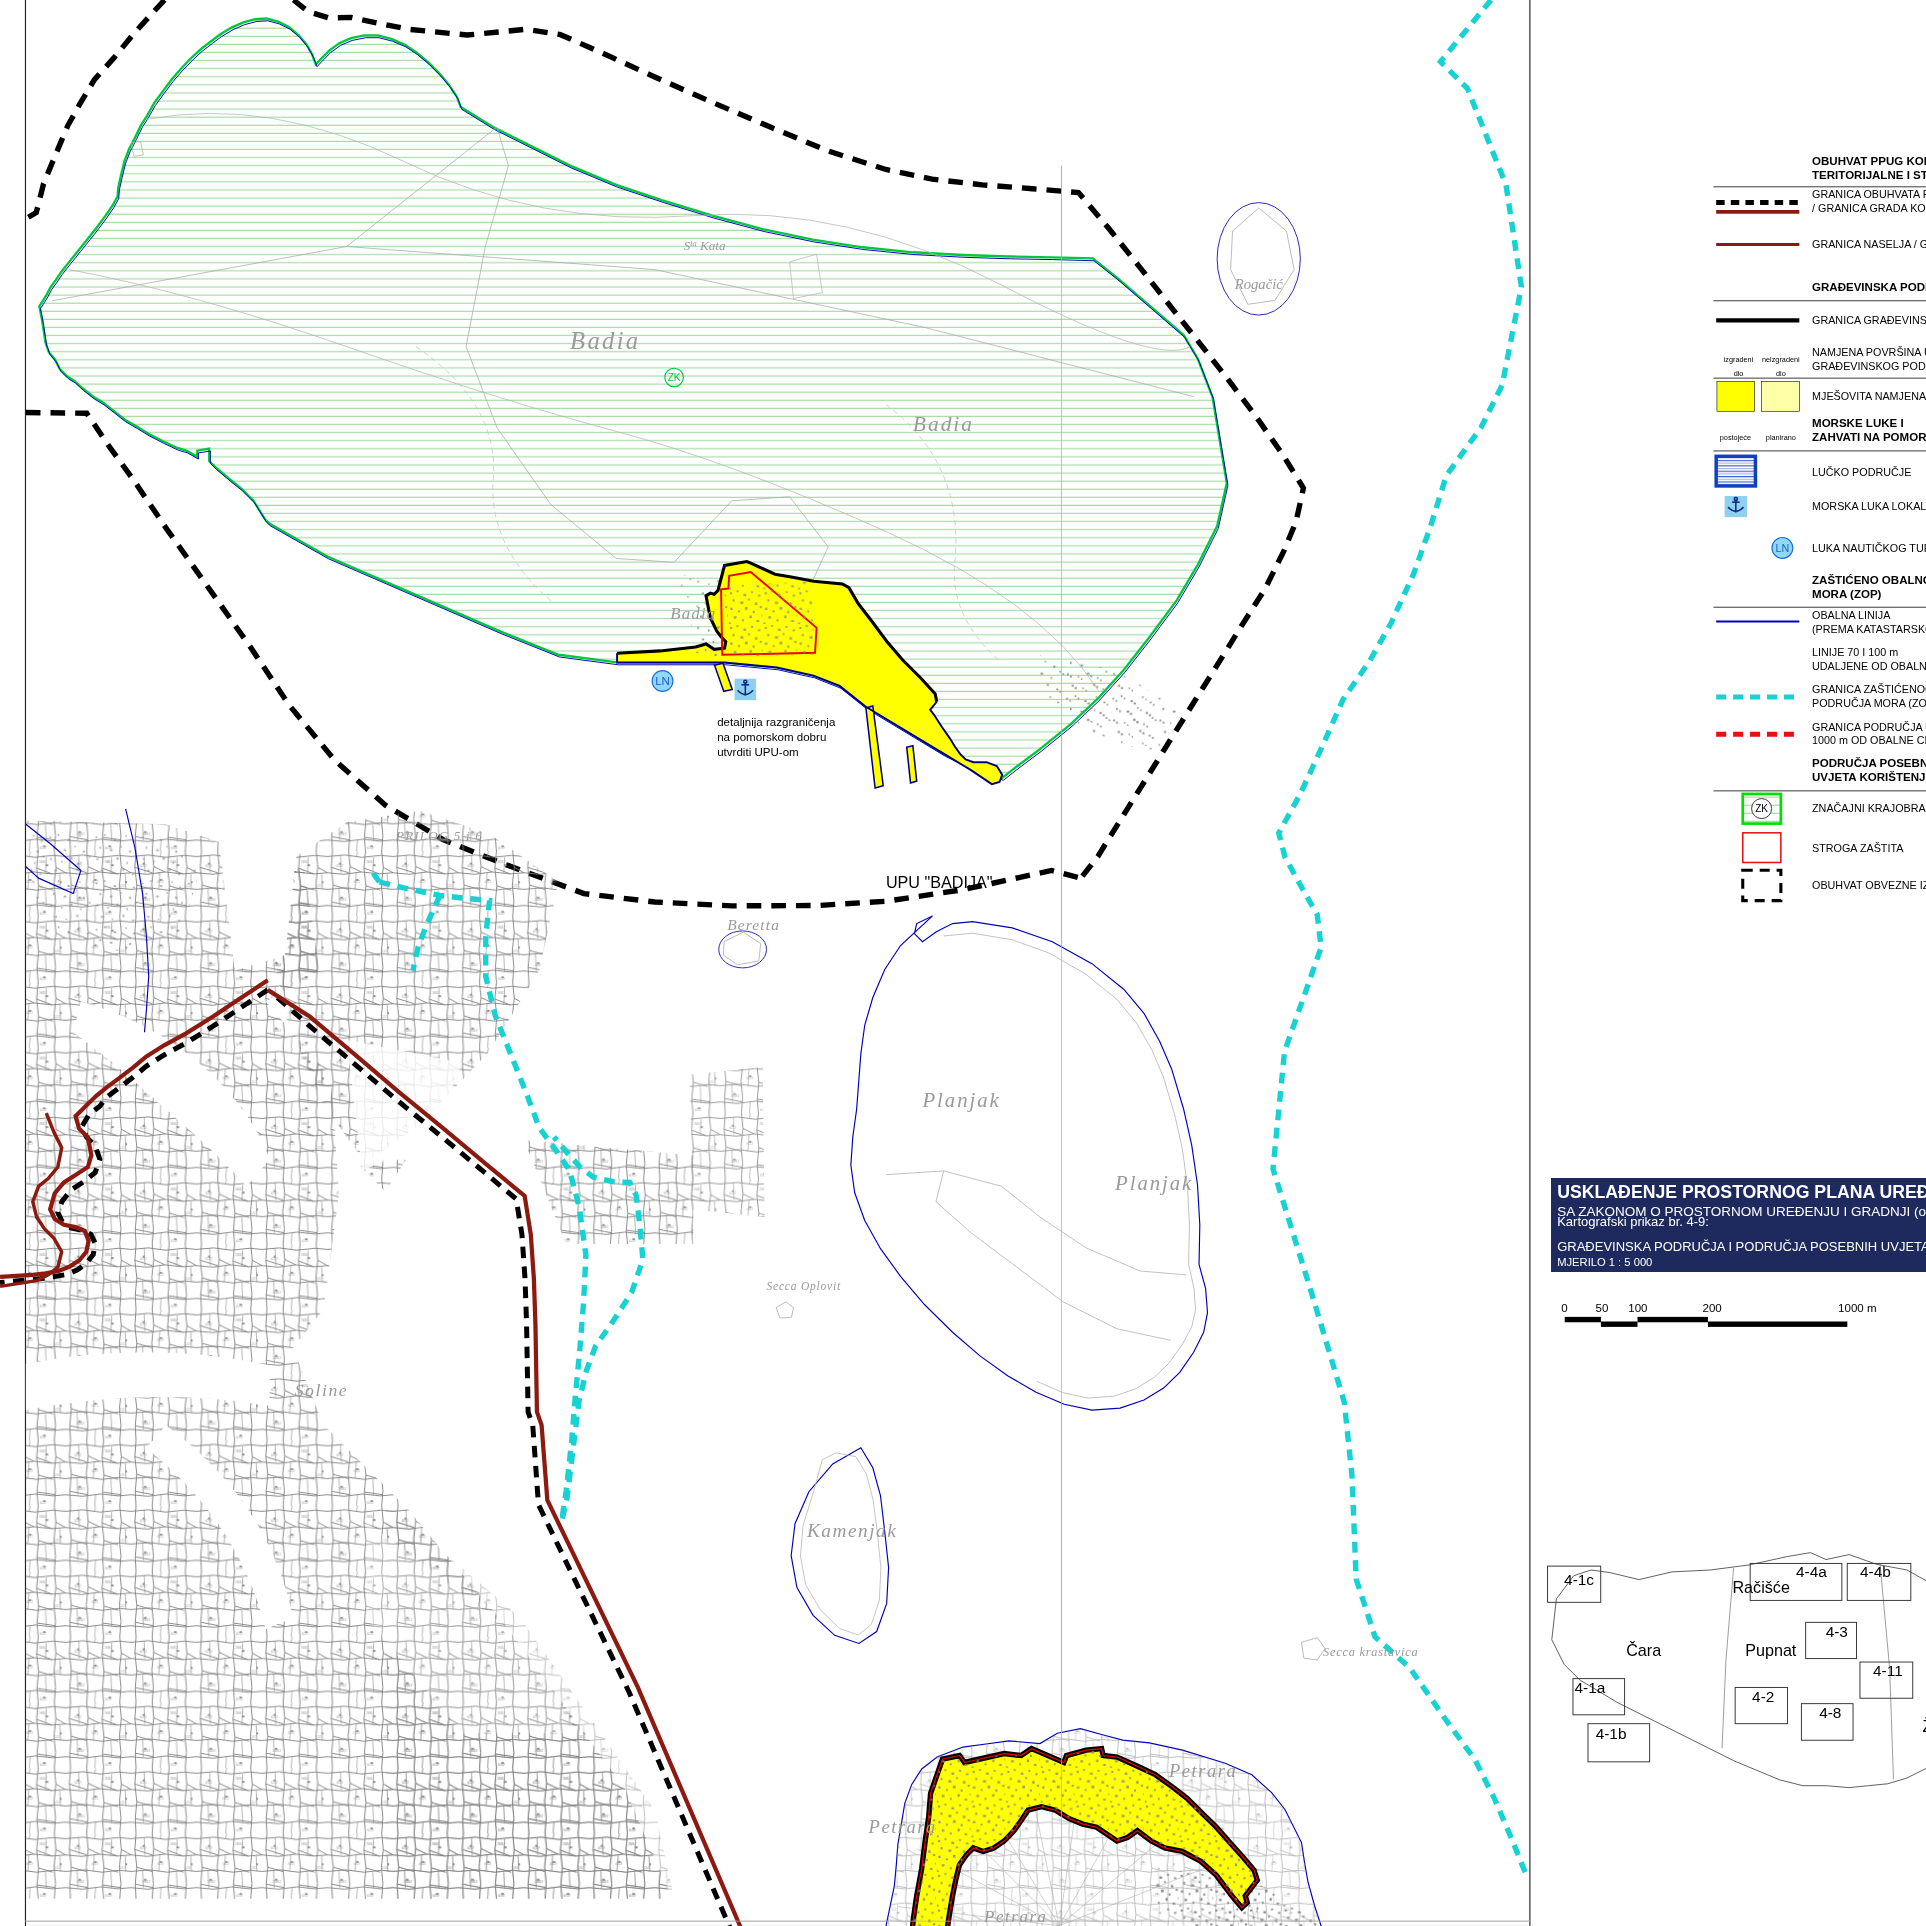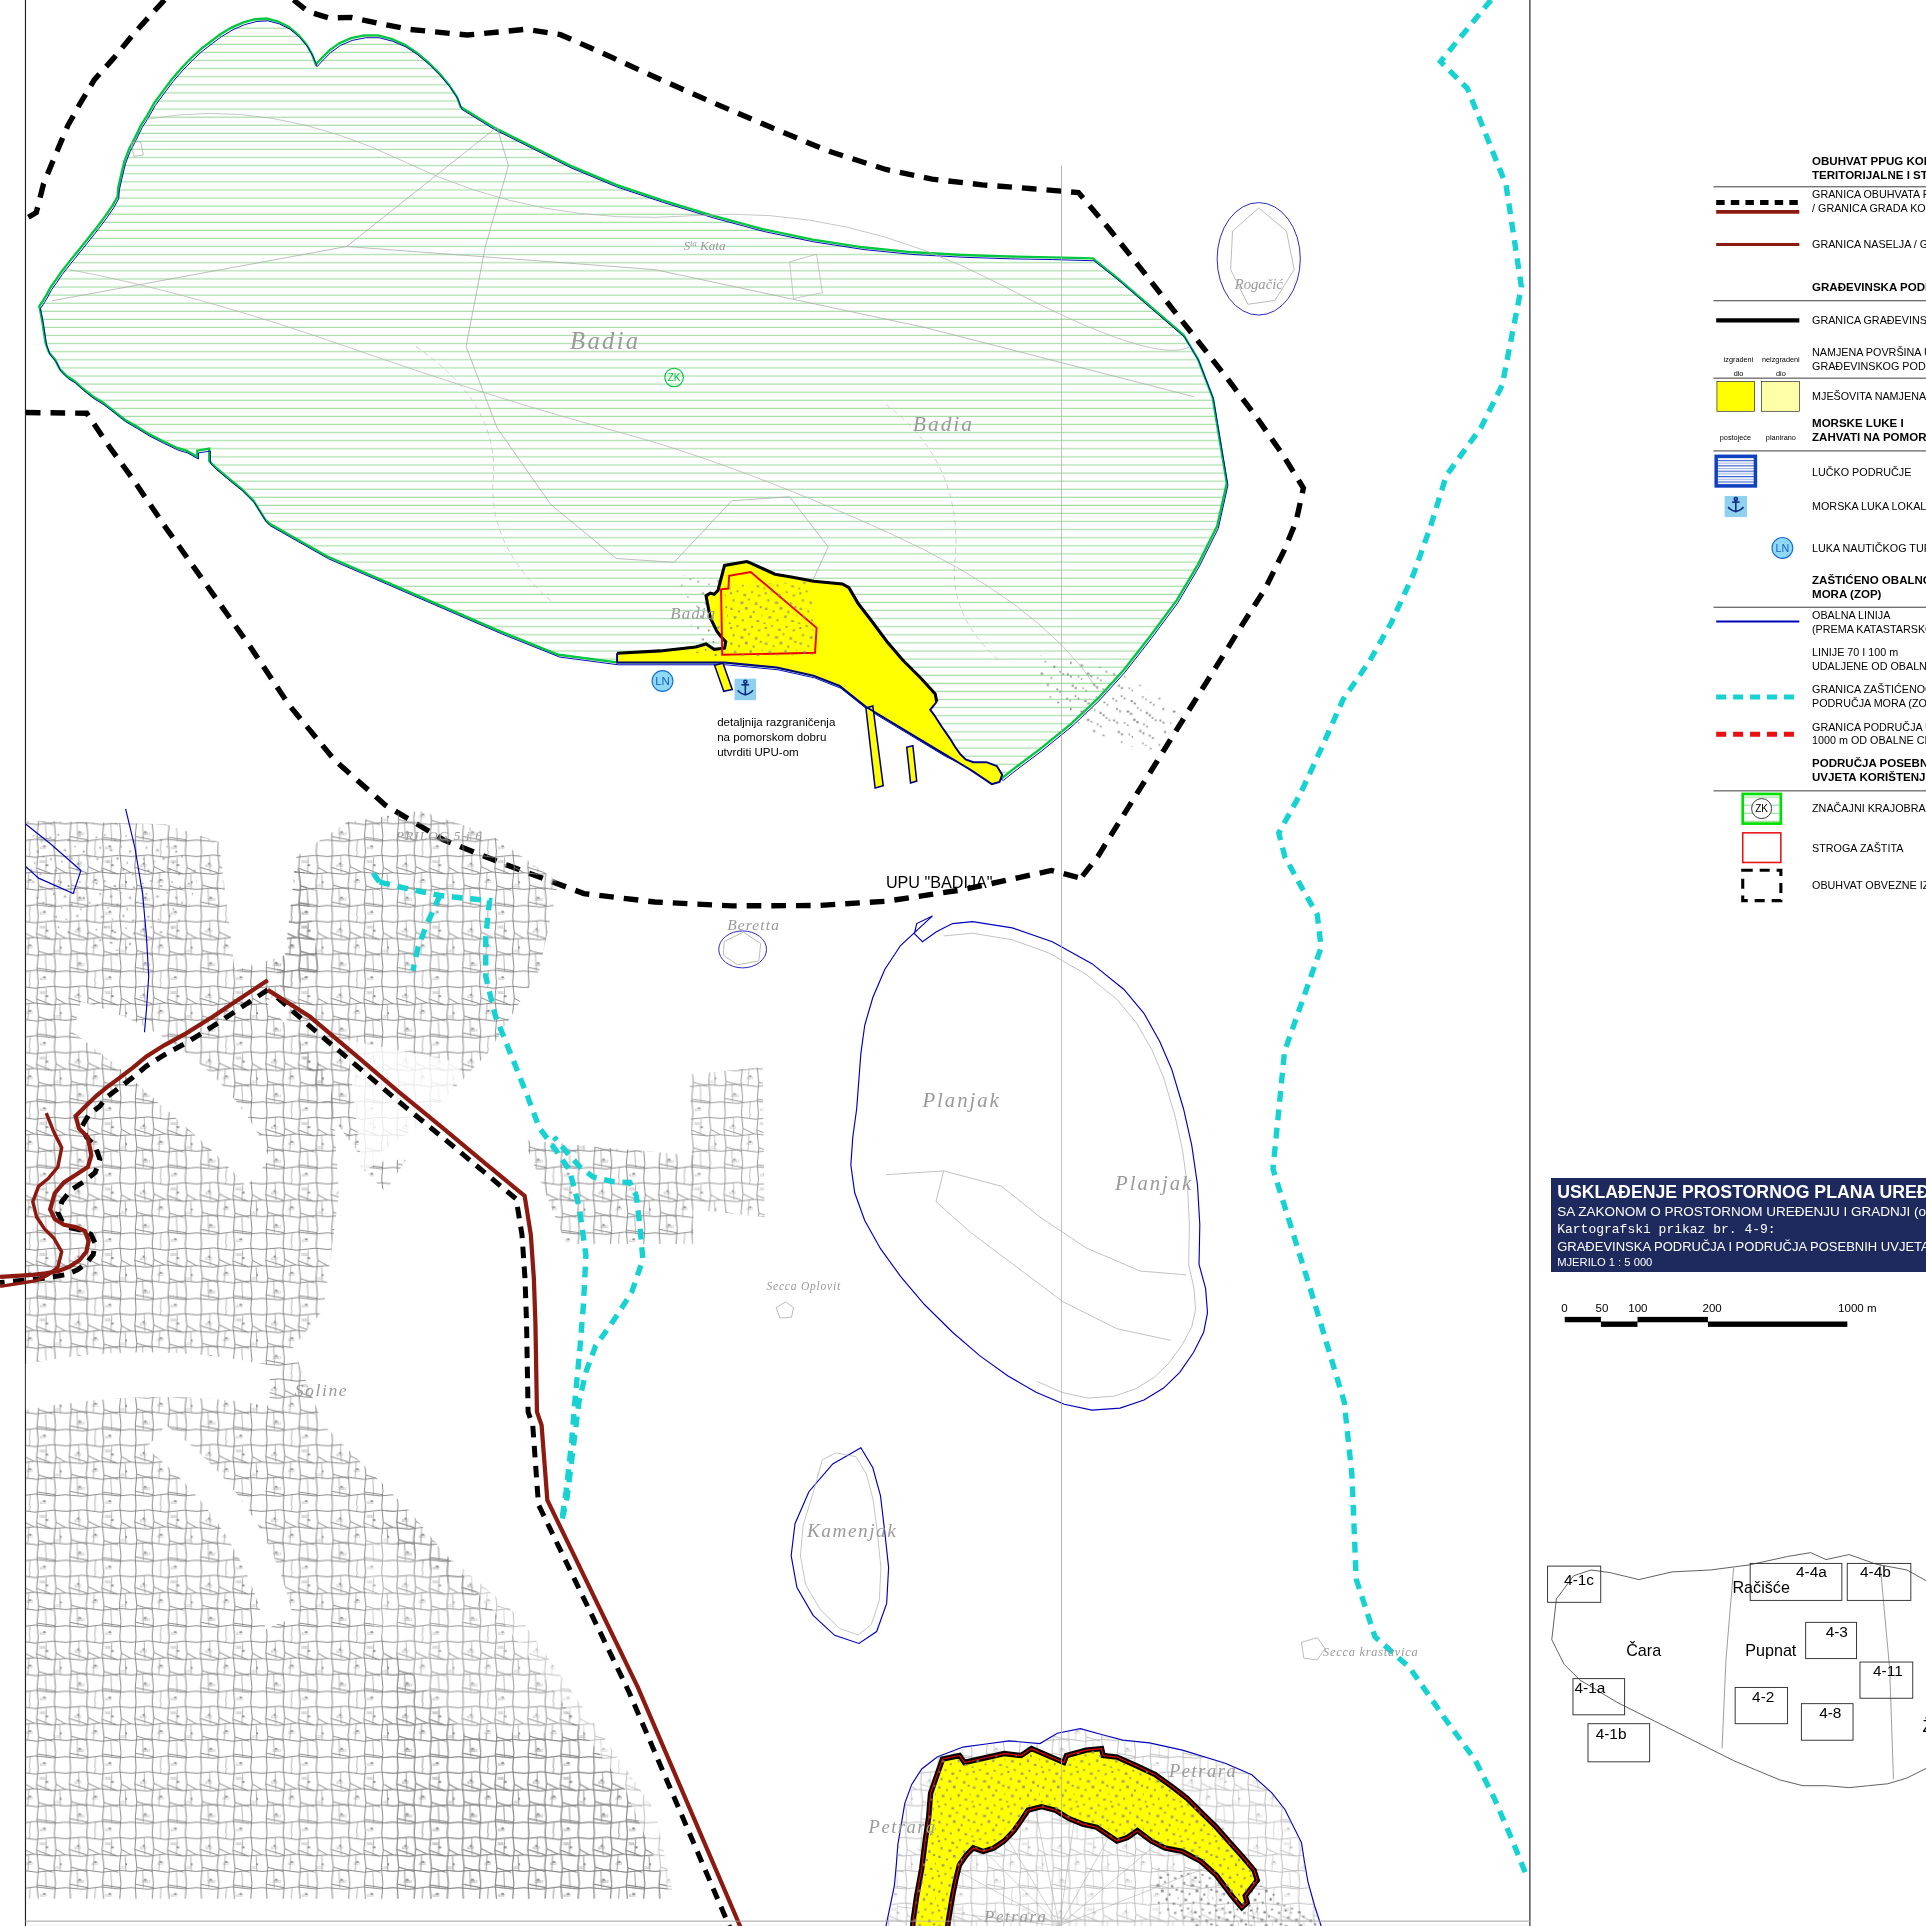--- a/index.html
+++ b/index.html
@@ -321,21 +321,21 @@
 <text x="173" y="1730" font-size="26" text-anchor="middle">ZK</text>
 <text x="304" y="1730" font-size="28">ZNAČAJNI KRAJOBRAZ</text>
 <rect x="124" y="1783" width="99" height="77" fill="#fff" stroke="#e81010" stroke-width="4"></rect>
 <text x="304" y="1832" font-size="28">STROGA ZAŠTITA</text>
 <rect x="124" y="1880" width="99" height="79" fill="#fff" stroke="#000" stroke-width="8" stroke-dasharray="26 18"></rect>
 <text x="304" y="1928" font-size="28">OBUHVAT OBVEZNE IZRADE UPU-a</text>
 </svg>
 <div class="abs" style="left:1551px;top:1178px;width:671px;height:94px;background:#1e2a5e;color:#fff;">
   <div style="position:absolute;left:6.2px;top:3.9px;font-size:17.7px;font-weight:bold;white-space:nowrap;">USKLAĐENJE PROSTORNOG PLANA UREĐENJA GRADA KORČULE</div>
   <div style="position:absolute;left:6.2px;top:26px;font-size:13.5px;white-space:nowrap;">SA ZAKONOM O PROSTORNOM UREĐENJU I GRADNJI (odredbama o ZOP-u)</div>
-  <div style="position:absolute;left:6.2px;top:44px;font-size:13px;white-space:nowrap;font-family:Liberation Mono, monospace;">Kartografski prikaz br. 4-9:</div>
+  <div style="position:absolute;left:6.2px;top:36px;font-size:13px;white-space:nowrap;">Kartografski prikaz br. 4-9:</div>
   <div style="position:absolute;left:6.2px;top:61px;font-size:13px;white-space:nowrap;">GRAĐEVINSKA PODRUČJA I PODRUČJA POSEBNIH UVJETA KORIŠTENJA</div>
   <div style="position:absolute;left:6.2px;top:78px;font-size:11.2px;white-space:nowrap;">MJERILO 1 : 5 000</div>
 
 </div>
 <svg class="abs" style="left:1551px;top:1283px" width="655" height="77" viewBox="0 0 1700 200">
  <g font-family="Liberation Sans,sans-serif" font-size="30" fill="#000">
   <text x="26" y="75">0</text>
         <text x="115" y="75">50</text>
         <text x="200" y="75">100</text>
         <text x="393" y="75">200</text>

